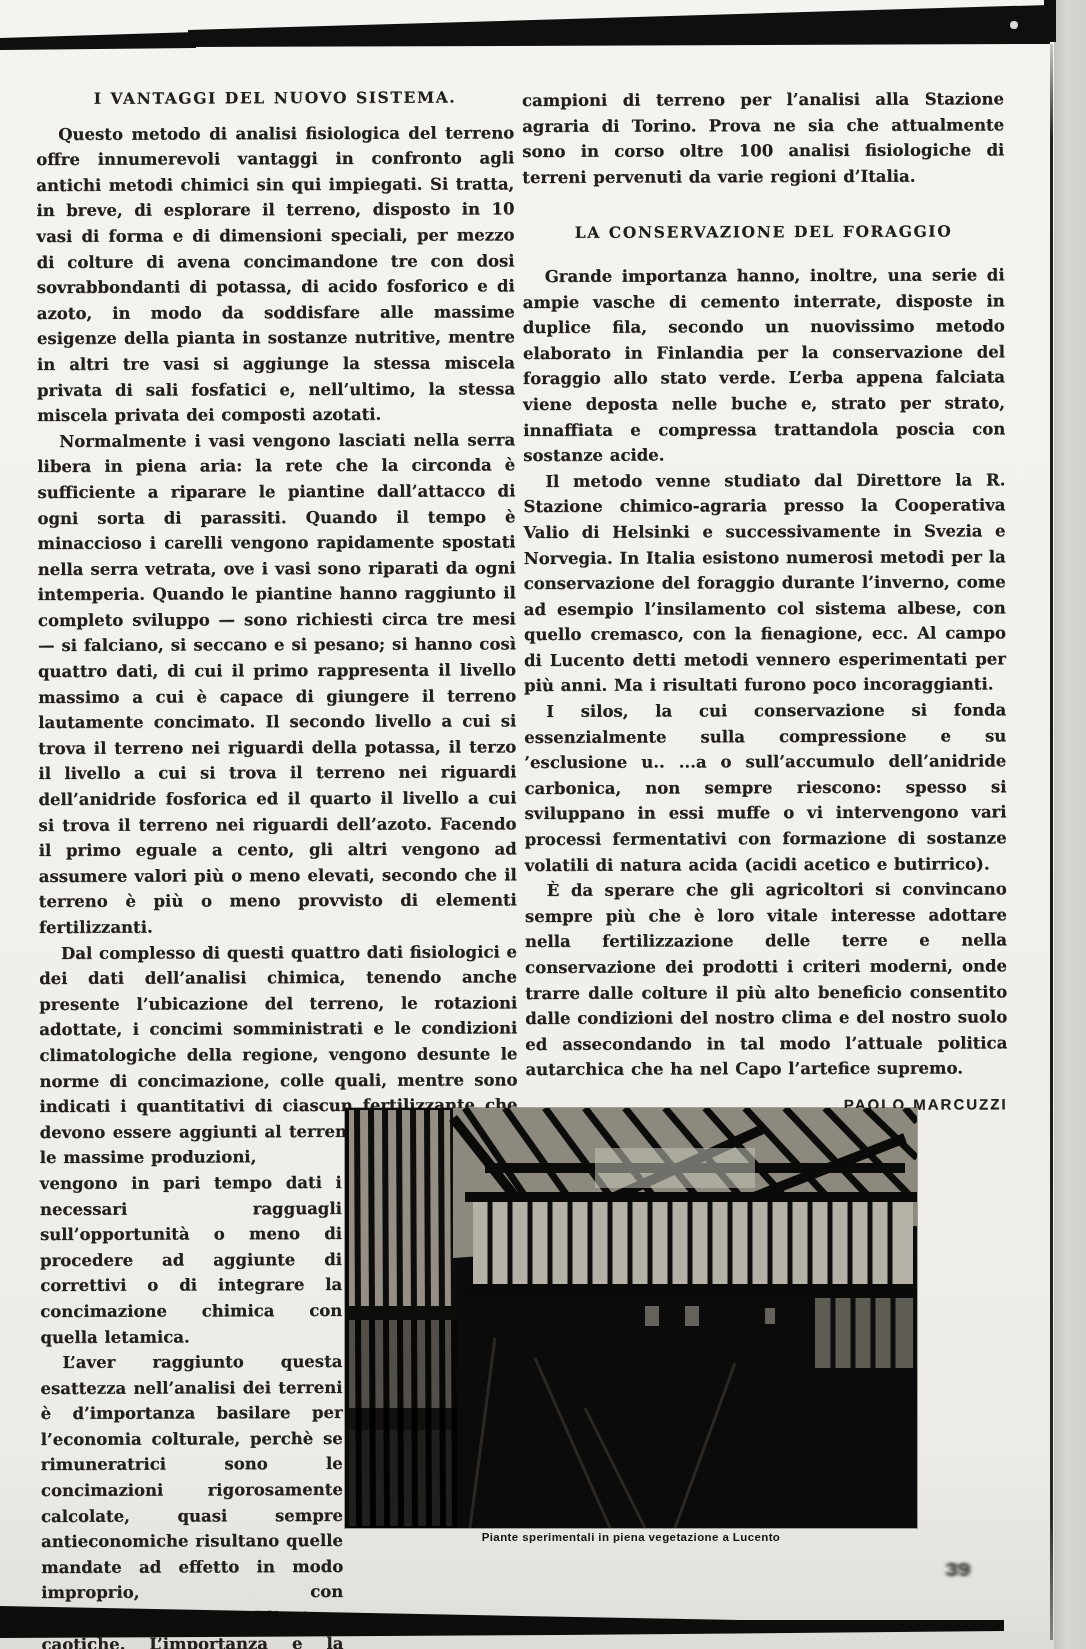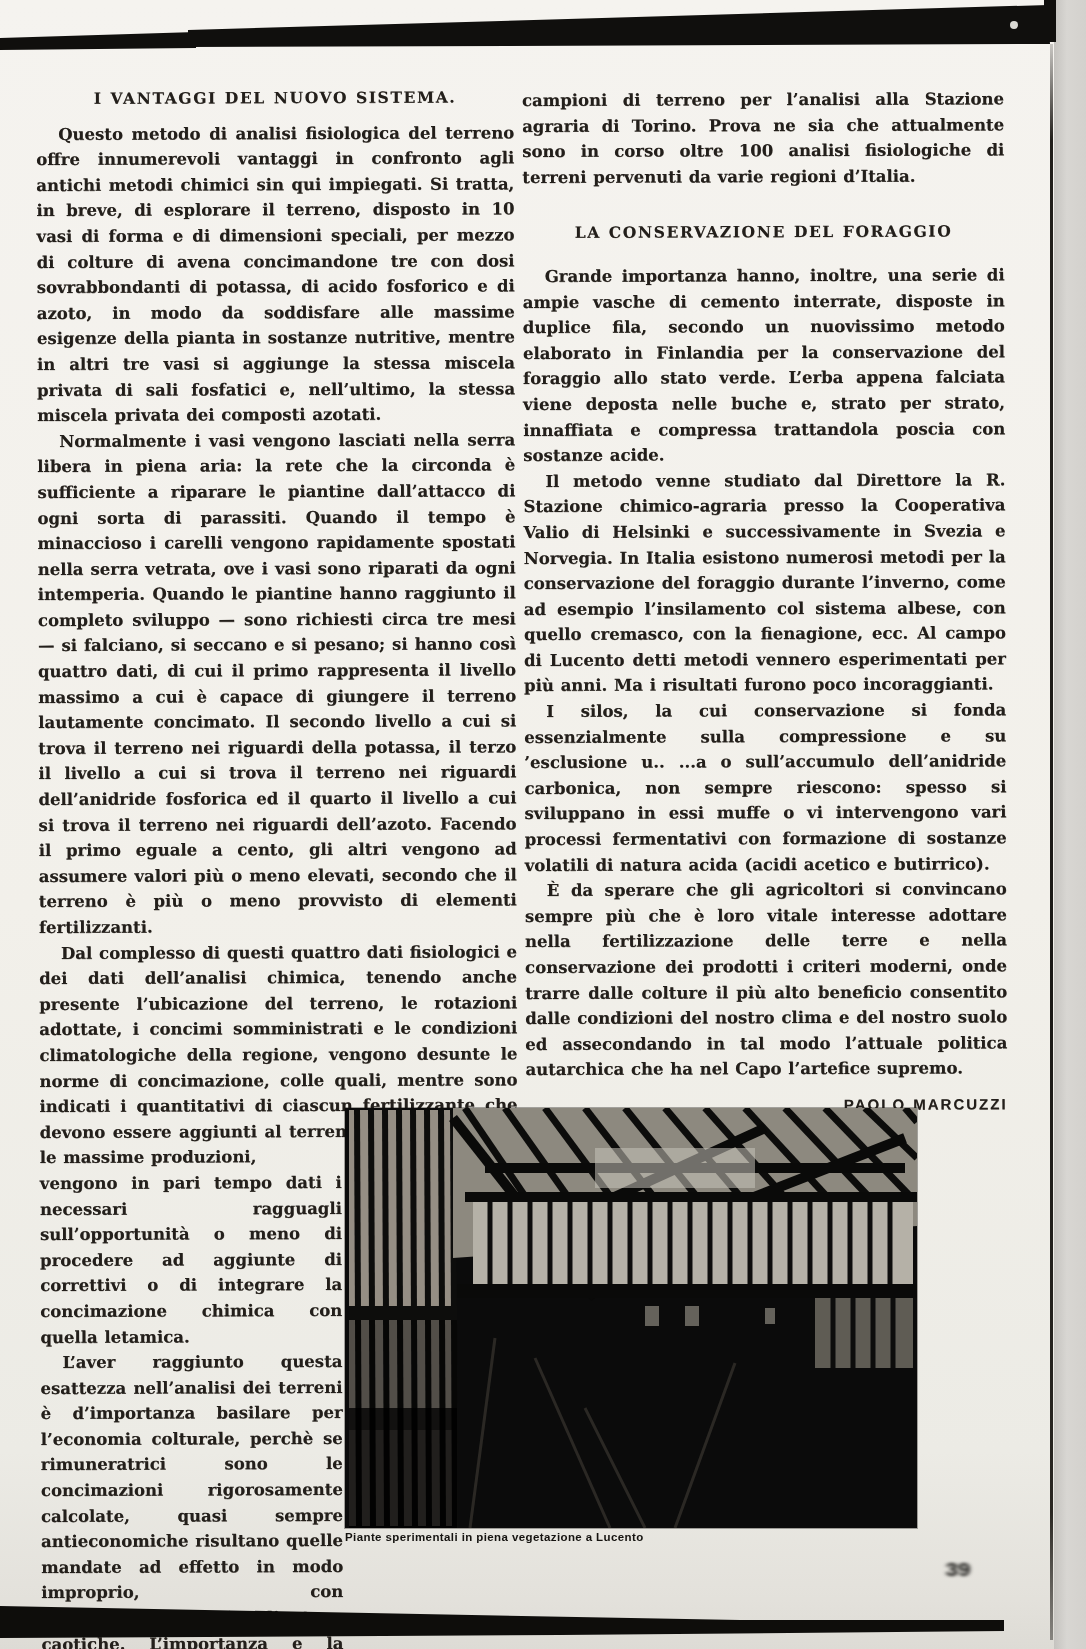--- a/index.html
+++ b/index.html
@@ -63,20 +63,21 @@
     margin-top:10px;
   }
   
   .photo{
     position:absolute;left:345px;top:1108px;width:572px;height:420px;
     box-shadow:0 0 0 1px rgba(20,18,15,.35);
     background:#0b0b0b;
   }
   .caption{
     position:absolute;left:345px;top:1531px;width:572px;
+    text-align:center;
     font-family:"Liberation Sans",sans-serif;
     font-weight:bold;
     font-size:11.5px;
     letter-spacing:.4px;
     color:#151310;
     filter:blur(.7px);
   }
   .pagenum{
     position:absolute;left:948px;top:1560px;
     font-family:"Liberation Sans",sans-serif;

